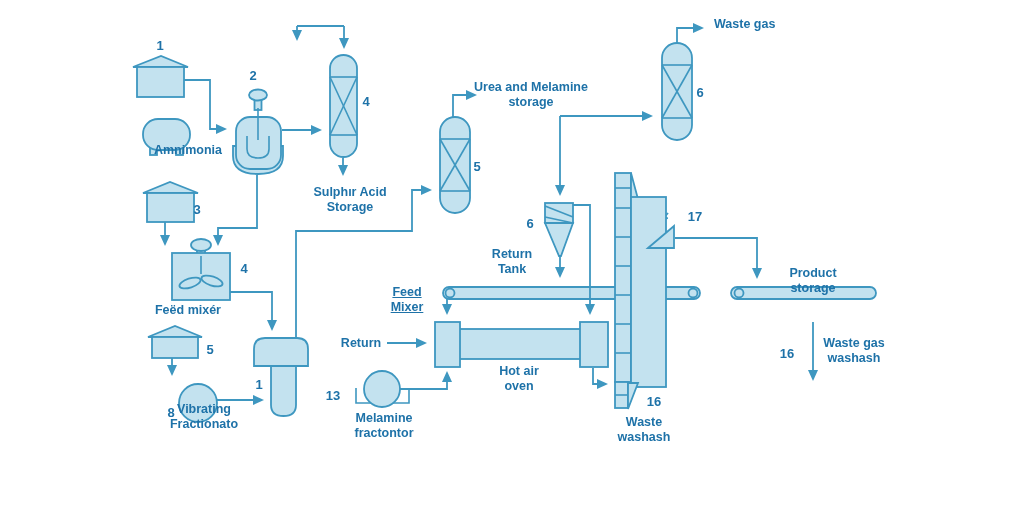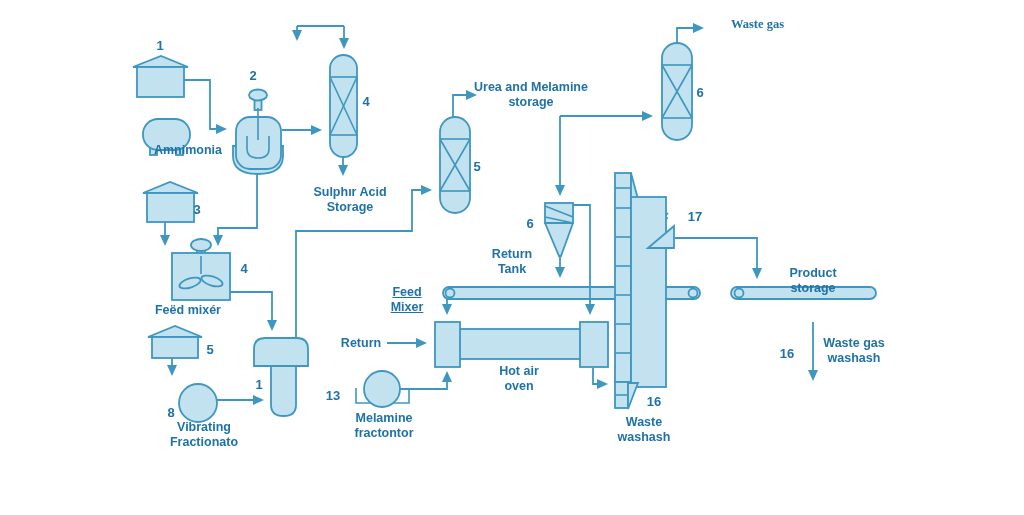--- a/index.html
+++ b/index.html
@@ -6,21 +6,21 @@
   #stage{
     position:relative;width:1024px;height:515px;background:#ffffff;overflow:hidden;
     font-family:"Liberation Sans",sans-serif;
   }
   #stage svg{position:absolute;left:0;top:0;}
   .lbl{
     position:absolute;color:#1e72a8;font-weight:700;font-size:12.5px;line-height:1.22;
     text-align:center;letter-spacing:0;user-select:none;
   }
   .lbl.num{font-size:13px;}
-  .lbl.left{text-align:right;font-family:Liberation Serif, serif;}
+  .lbl.left{text-align:left;}
   .shape{fill:#c3e2ef;stroke:#3e97c0;stroke-width:1.8;}
   .pipe{fill:none;stroke:#3e97c0;stroke-width:1.8;}
   .thin{fill:none;stroke:#3e97c0;stroke-width:1.6;}
 </style>
 </head>
 <body>
 
 <div id="stage">
 
 <svg width="1024" height="515" viewBox="0 0 1024 515">
@@ -188,21 +188,21 @@
 <div class="lbl num" style="left:239px;top:68px;width:28px;">2</div>
 <div class="lbl" style="left:138px;top:143px;width:100px;">Amnimonia</div>
 <div class="lbl num" style="left:183px;top:202px;width:28px;">3</div>
 <div class="lbl num" style="left:352px;top:94px;width:28px;">4</div>
 <div class="lbl" style="left:304px;top:185px;width:92px;">Sulphır Acid Storage</div>
 <div class="lbl num" style="left:230px;top:261px;width:28px;">4</div>
 <div class="lbl" style="left:138px;top:303px;width:100px;">Feëd mixér</div>
 <div class="lbl num" style="left:196px;top:342px;width:28px;">5</div>
 <div class="lbl num" style="left:157px;top:405px;width:28px;">8</div>
 <div class="lbl num" style="left:245px;top:377px;width:28px;">1</div>
-<div class="lbl" style="left:149px;top:420px;width:110px;">Vibrating Fractionato</div>
+<div class="lbl" style="left:149px;top:402px;width:110px;">Vibrating Fractionato</div>
 <div class="lbl" style="left:465px;top:80px;width:132px;">Urea and Melamine storage</div>
 <div class="lbl num" style="left:463px;top:159px;width:28px;">5</div>
 <div class="lbl num" style="left:686px;top:85px;width:28px;">6</div>
 <div class="lbl left" style="left:714px;top:17px;width:70px;">Waste gas</div>
 <div class="lbl num" style="left:516px;top:216px;width:28px;">6</div>
 <div class="lbl" style="left:484px;top:247px;width:56px;">Return Tank</div>
 <div class="lbl" style="left:382px;top:285px;width:50px;text-decoration:underline;">Feed Mixer</div>
 <div class="lbl" style="left:336px;top:336px;width:50px;">Return</div>
 <div class="lbl num" style="left:319px;top:388px;width:28px;">13</div>
 <div class="lbl" style="left:340px;top:411px;width:88px;">Melamine fractontor</div>

